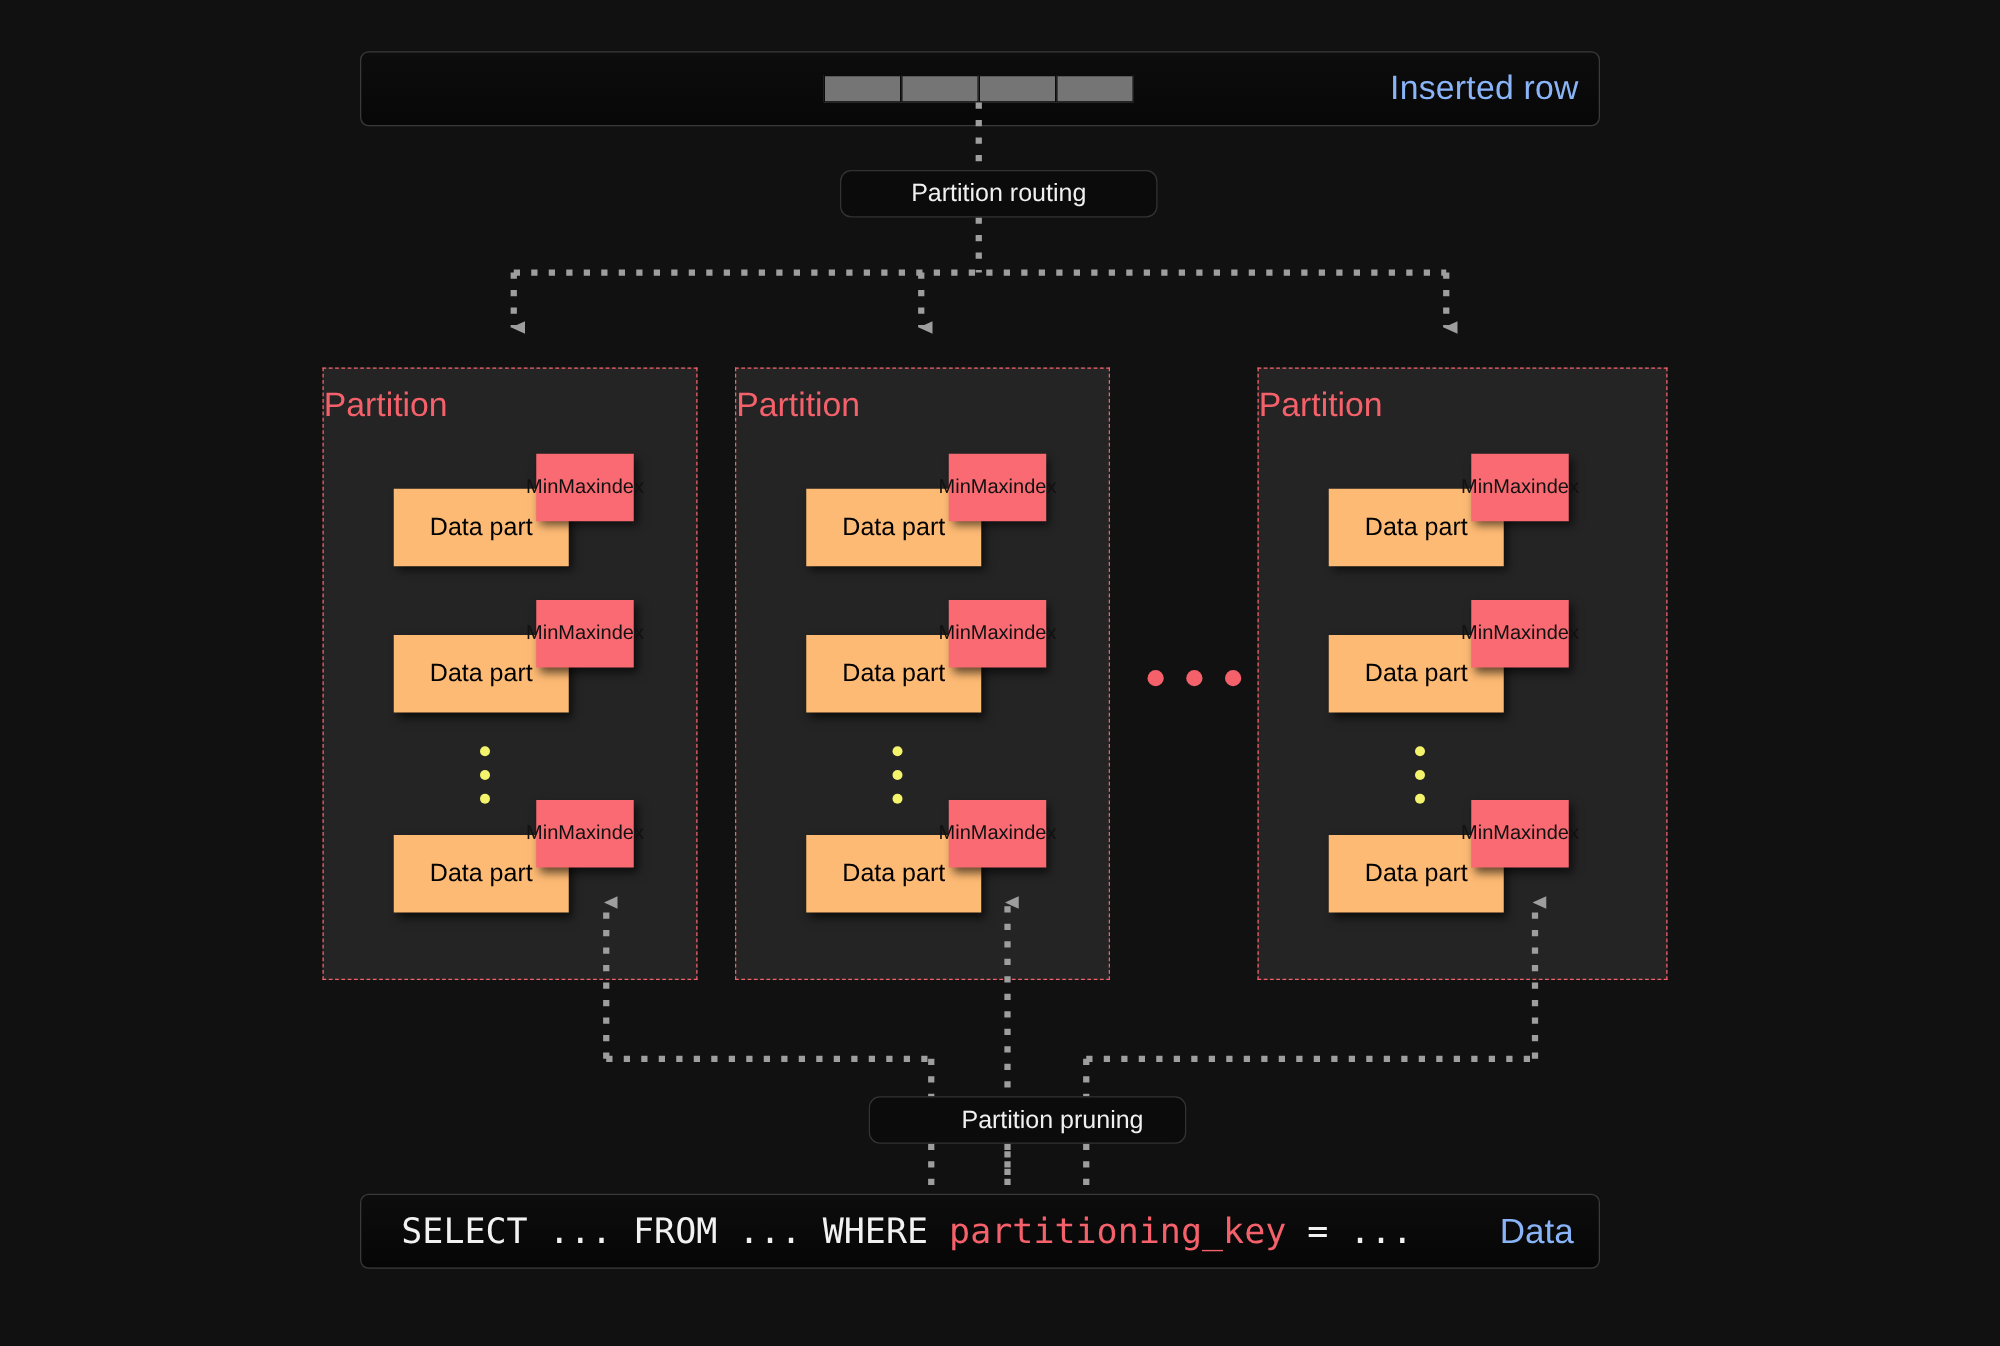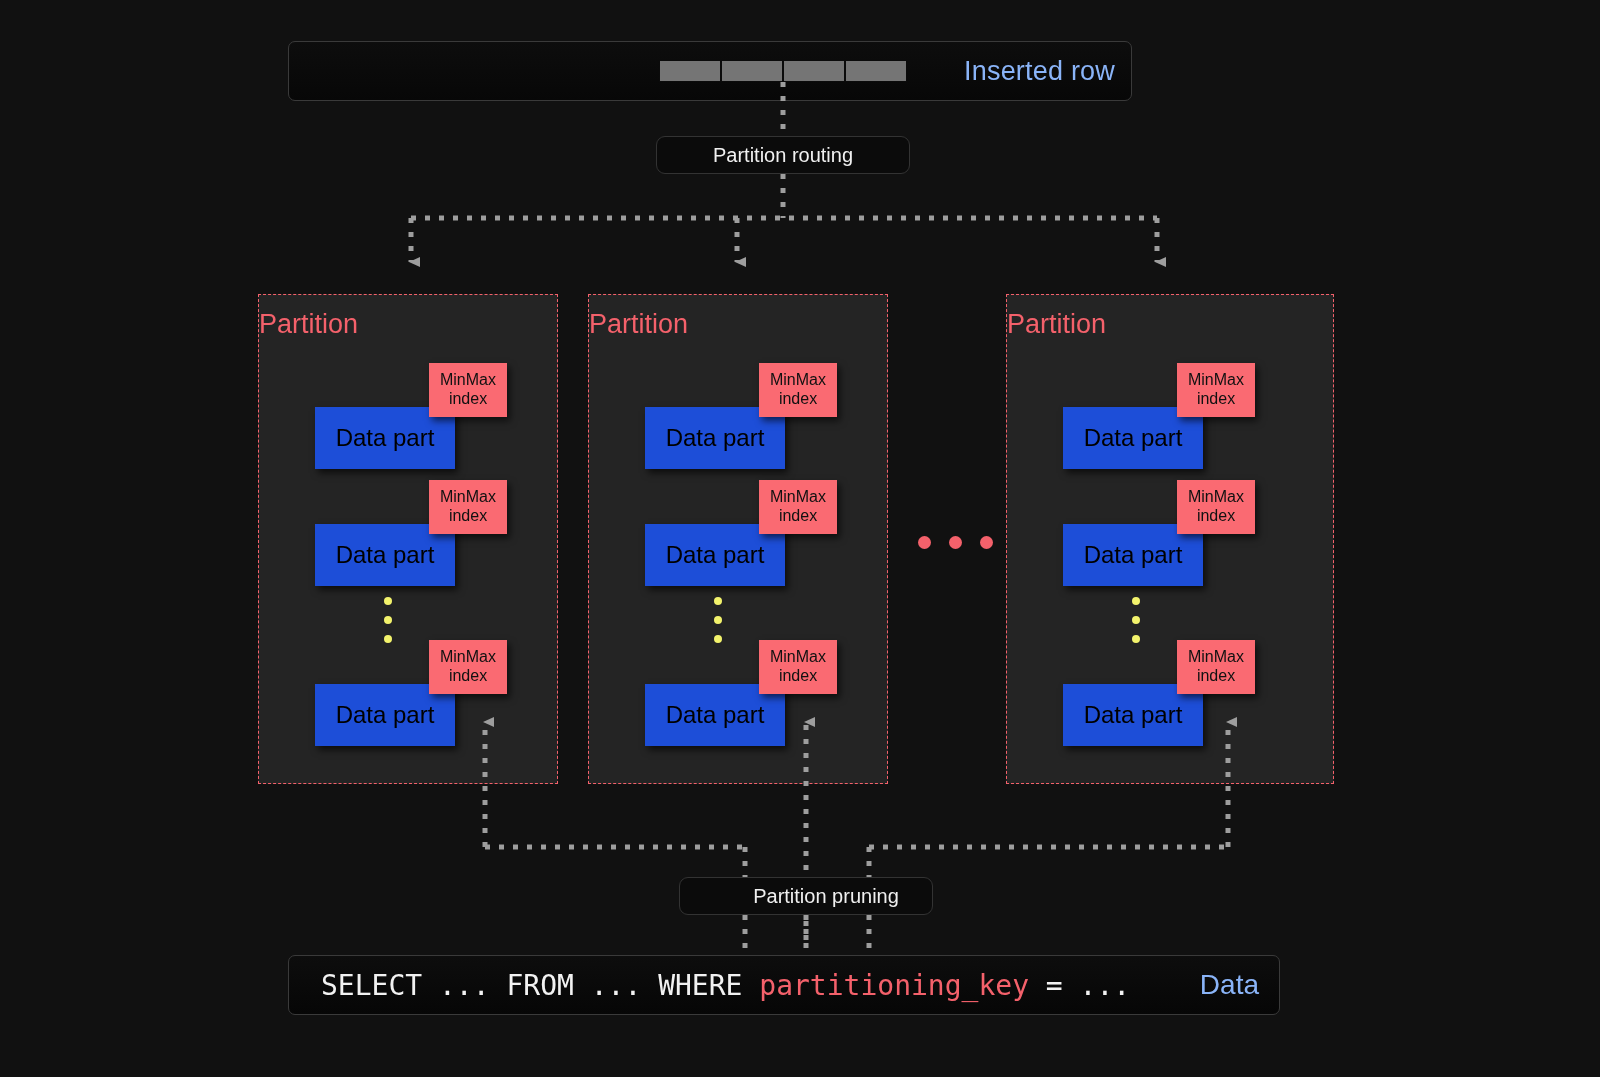--- a/index.html
+++ b/index.html
@@ -21,21 +21,21 @@
     left: 0; top: 0;
     width: 1600px;
     height: 1077px;
   }
 
   
   .banner {
     position: absolute;
     left: 288px;
     top: 41px;
-    width: 844px;
+    width: 992px;
     height: 60px;
     background: linear-gradient(180deg,#0d0d0d 0%, #070707 100%);
     border: 1px solid #3a3a3a;
     border-radius: 7px;
     box-sizing: border-box;
   }
   .banner-label {
     position: absolute;
     right: 16px;
     top: 50%;
@@ -65,20 +65,21 @@
     background: #0b0b0b;
     border: 1px solid #333333;
     border-radius: 9px;
     color: #f0f0f0;
     font-size: 20px;
     display: flex;
     align-items: center;
     justify-content: center;
     box-sizing: border-box;
     z-index: 6;
+    margin-left: 16px;
   }
   #partition-routing {
     left: 656px; top: 136px; width: 254px; height: 38px;
   }
   #partition-pruning {
     left: 679px; top: 877px; width: 254px; height: 38px; padding-left: 40px;
   }
 
   
   #wires { position: absolute; left:0; top:0; width:1600px; height:1077px; z-index: 2; }
@@ -106,42 +107,42 @@
 
   
   .part-row { position: absolute; left: 0; width: 100%; height: 100px; }
   .part-row.r1 { top: 68px; }
   .part-row.r2 { top: 185px; }
   .part-row.r3 { top: 345px; }
 
   .data-part {
     position: absolute;
     left: 56px;
-    top: 44px;
+    top: 28px;
     width: 140px;
     height: 62px;
-    background: #1d4ed8;
+    background: #fdba74;
     color: #000000;
     display: flex;
     align-items: center;
     justify-content: center;
-    font-size: 24px;
+    font-size: 20px;
     box-shadow: 3px 4px 7px rgba(0,0,0,.65);
     z-index: 3;
   }
   .minmax {
     position: absolute;
     left: 170px;
     top: 0px;
     width: 78px;
     height: 54px;
     background: #fa6a72;
     color: #111111;
     display: flex;
-    flex-direction: column;
+    flex-direction: row;
     align-items: center;
     justify-content: center;
     font-size: 16px;
     line-height: 1.18;
     box-shadow: 3px 4px 7px rgba(0,0,0,.6);
     z-index: 4;
   }
   .minmax span { display:block; }
 
   

